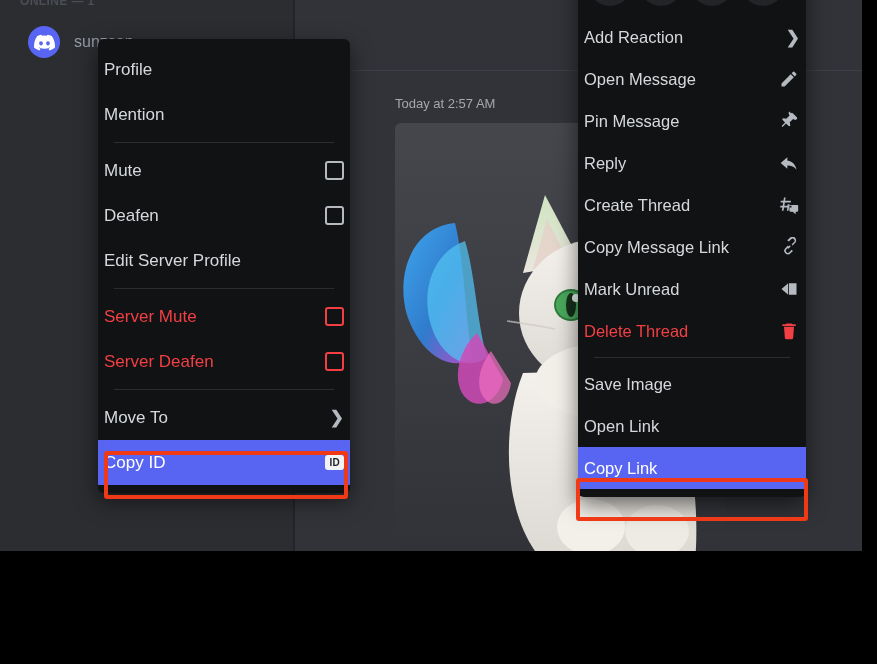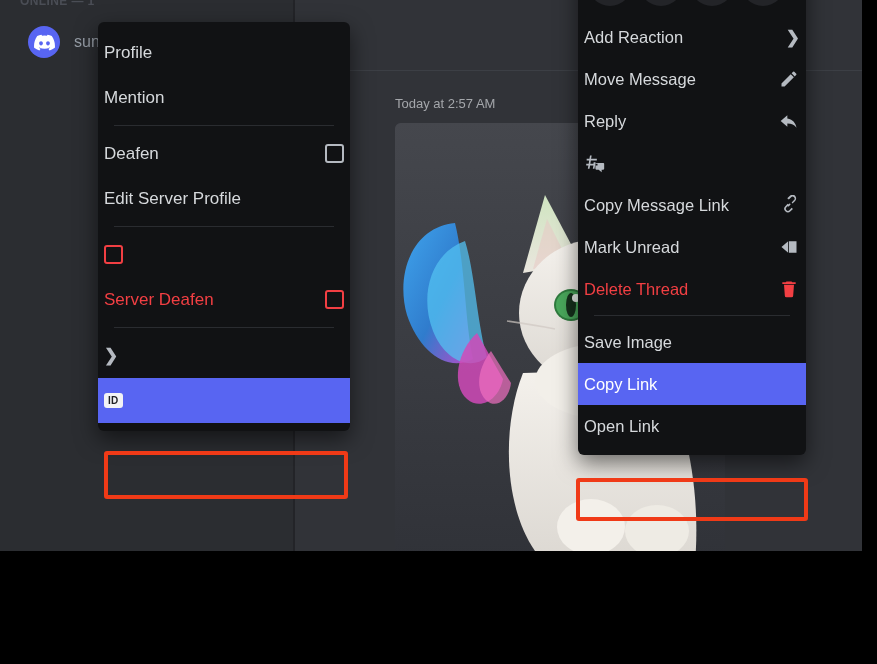--- a/index.html
+++ b/index.html
@@ -202,21 +202,21 @@
   .annot-box {
     position: absolute;
     border: 4px solid #f03a17;
     border-radius: 3px;
     pointer-events: none;
   }
 
   
   #user-context-menu {
     left: 98px;
-    top: 22px;
+    top: 39px;
     width: 252px;
   }
 
   
   #message-context-menu {
     left: 578px;
     top: -46px;
     width: 228px;
     padding-top: 0;
   }
@@ -353,48 +353,55 @@
       <div class="ctx-item">
         <span class="label">Profile</span>
       </div>
 
       <div class="ctx-item">
         <span class="label">Mention</span>
       </div>
 
       <div class="ctx-sep"></div>
 
+      <div class="ctx-item">
+        <span class="label">Mute</span>
+        <span class="ctx-checkbox"></span>
+      </div>
 
       <div class="ctx-item">
         <span class="label">Deafen</span>
         <span class="ctx-checkbox"></span>
       </div>
 
       <div class="ctx-item">
         <span class="label">Edit Server Profile</span>
       </div>
 
       <div class="ctx-sep"></div>
 
       <div class="ctx-item danger">
+        <span class="label">Server Mute</span>
         <span class="ctx-checkbox danger"></span>
       </div>
 
       <div class="ctx-item danger">
         <span class="label">Server Deafen</span>
         <span class="ctx-checkbox danger"></span>
       </div>
 
       <div class="ctx-sep"></div>
 
       <div class="ctx-item">
+        <span class="label">Move To</span>
         <span class="ctx-chevron">❯</span>
       </div>
 
       <div class="ctx-item selected">
+        <span class="label">Copy ID</span>
         <span class="id-badge">ID</span>
       </div>
     </div>
 
     <div class="annot-box" style="left:104px; top:451px; width:244px; height:48px;"></div>
 
     <div class="ctx-menu" id="message-context-menu">
 
       <div id="reaction-bar">
         <div class="reaction-btn">👍</div>
@@ -402,39 +409,48 @@
         <div class="reaction-btn">😄</div>
         <div class="reaction-btn">💯</div>
       </div>
 
       <div class="ctx-item">
         <span class="label">Add Reaction</span>
         <span class="ctx-chevron">❯</span>
       </div>
 
       <div class="ctx-item">
-        <span class="label">Move Message</span>
+        <span class="label">Open Message</span>
         <span class="ctx-icon">
           <svg viewBox="0 0 24 24">
               <path d="M3 17.25V21h3.75L17.81 9.94l-3.75-3.75L3 17.25ZM20.71 7.04a1 1 0 0 0 0-1.41l-2.34-2.34a1 1 0 0 0-1.41 0l-1.83 1.83 3.75 3.75 1.83-1.83Z"></path>
             </svg>
         </span>
       </div>
 
+      <div class="ctx-item">
+        <span class="label">Pin Message</span>
+        <span class="ctx-icon">
+          <svg viewBox="0 0 24 24">
+              <path d="M14.4 2.6a1.5 1.5 0 0 1 2.1 0l4.9 4.9a1.5 1.5 0 0 1 0 2.1l-.7.7a1.5 1.5 0 0 1-1.8.2l-2-1-4 4 .6 3.2a1.3 1.3 0 0 1-2.2 1.1l-2.9-2.9-4.2 4.2-1.1-1.1 4.2-4.2-2.9-2.9a1.3 1.3 0 0 1 1.1-2.2l3.2.6 4-4-1-2a1.5 1.5 0 0 1 .2-1.8l.5-.9Z"></path>
+            </svg>
+        </span>
+      </div>
 
       <div class="ctx-item">
         <span class="label">Reply</span>
         <span class="ctx-icon">
           <svg viewBox="0 0 24 24">
               <path d="M10 9V5l-8 7 8 7v-4.1c5 0 8.5 1.6 11 5.1-1-5-4-10-11-11Z"></path>
             </svg>
         </span>
       </div>
 
       <div class="ctx-item">
+        <span class="label">Create Thread</span>
         <span class="ctx-icon">
           <svg viewBox="0 0 24 24">
               <path d="M6 3 5.3 7H2v2h3l-.6 4H1.5v2h2.6L3.4 19h2l.7-4h4l-.7 4h2l.7-4H15v-2h-2.6l.3-2h-2.3l-.3 2H6.4l.6-4h7.2V7H7.3L8 3H6Zm7.5 9H22a1 1 0 0 1 1 1v6a1 1 0 0 1-1 1h-2v3l-3.6-3H13.5a1 1 0 0 1-1-1v-6a1 1 0 0 1 1-1Z"></path>
             </svg>
         </span>
       </div>
 
       <div class="ctx-item">
         <span class="label">Copy Message Link</span>
         <span class="ctx-icon">
@@ -462,26 +478,26 @@
         </span>
       </div>
 
       <div class="ctx-sep"></div>
 
 
       <div class="ctx-item">
         <span class="label">Save Image</span>
       </div>
 
+      <div class="ctx-item">
+        <span class="label">Open Link</span>
+      </div>
+
       <div class="ctx-item selected">
         <span class="label">Copy Link</span>
-      </div>
-
-      <div class="ctx-item">
-        <span class="label">Open Link</span>
       </div>
     </div>
 
     <div class="annot-box" style="left:576px; top:478px; width:232px; height:43px;"></div>
 
   </div>
 
   <div id="letterbox-right"></div>
   <div id="letterbox-bottom"></div>
 </div>

